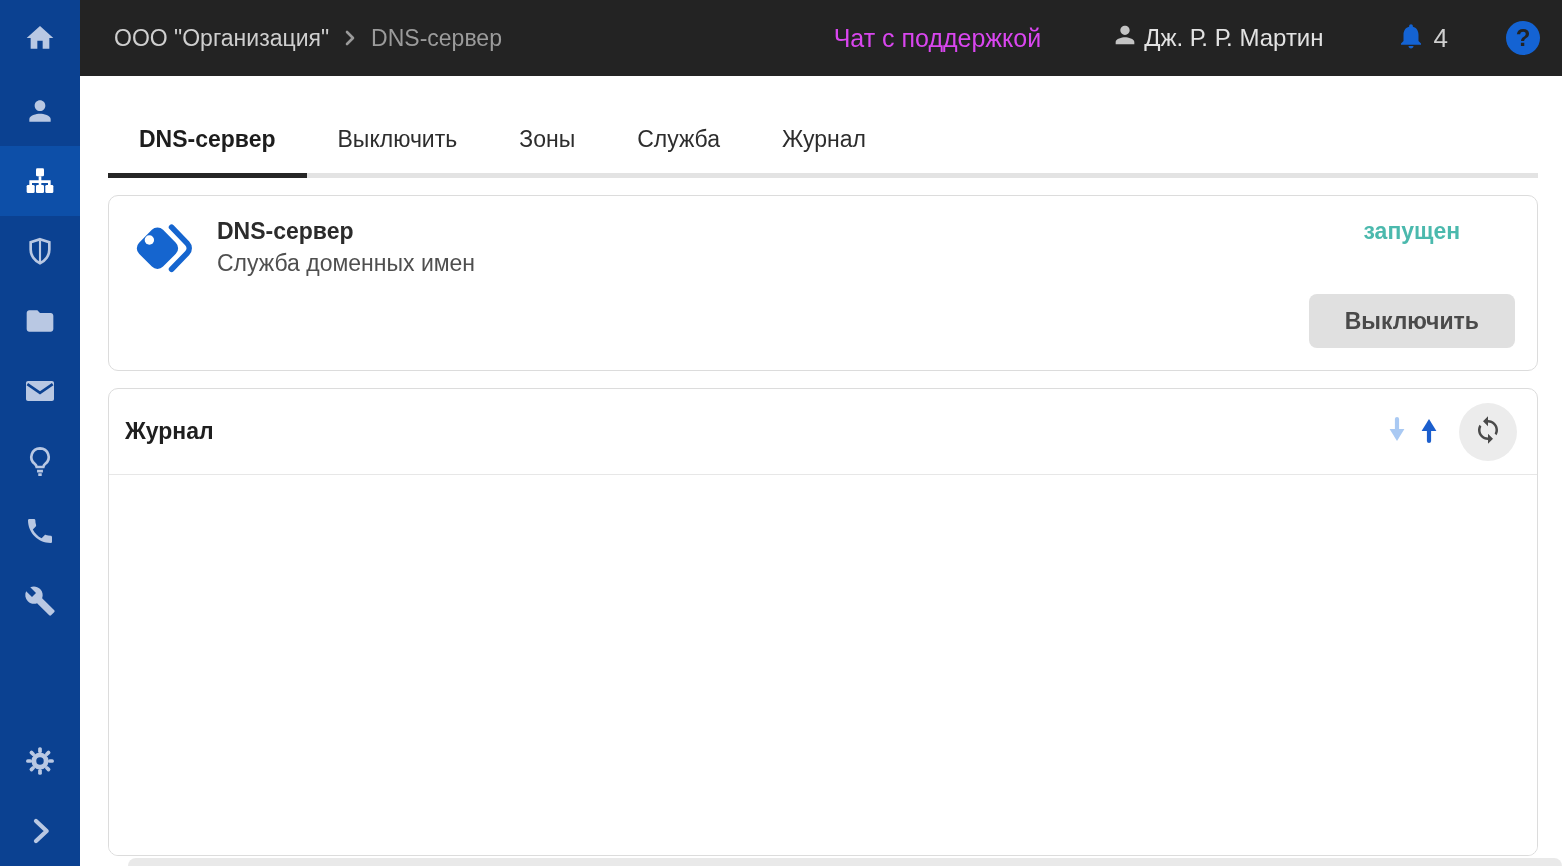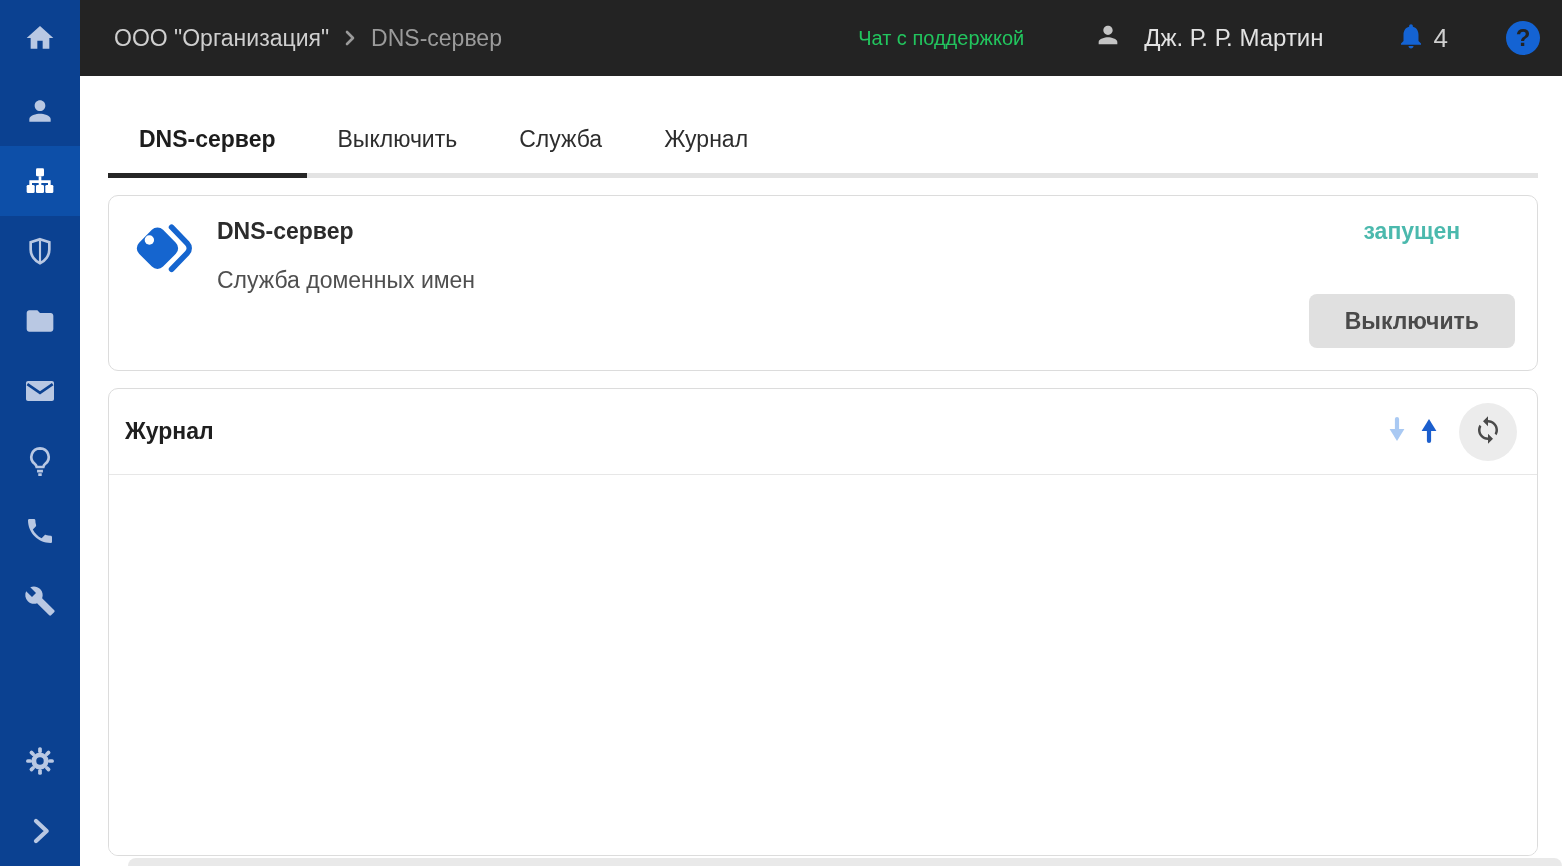--- a/index.html
+++ b/index.html
@@ -28,22 +28,22 @@
   
   .topbar {
     position:absolute; left:80px; top:0; right:0; height:76px;
     background:#232323; display:flex; align-items:center;
     padding:0 22px 0 34px; color:#cfcfcf;
   }
   .breadcrumb { display:flex; align-items:center; gap:14px; font-size:23px; }
   .crumb-org { color:#cfcfcf; cursor:pointer; }
   .crumb-sep { display:flex; align-items:center; }
   .crumb-page { color:#9b9b9b; }
-  .chat-link { margin-left:auto; font-size:20px; color:#22c55e; cursor:pointer;text-align:right; }
-  .user-menu { margin-left:70px; display:flex; align-items:center; gap:22px; font-size:24px; color:#e2e2e2; cursor:pointer; }
+  .chat-link { margin-left:auto; font-size:25px; color:#d946ef; cursor:pointer;text-align:right; }
+  .user-menu { margin-left:70px; display:flex; align-items:center; gap:5px; font-size:24px; color:#e2e2e2; cursor:pointer; }
   .user-menu svg { width:28px; height:28px; fill:#c4c4c4; }
   .notif { margin-left:72px; display:flex; align-items:center; gap:8px; cursor:pointer; }
   .notif svg { width:30px; height:30px; fill:#1463d3; }
   .notif .count { font-size:26px; color:#cfcfcf; }
   .help-btn {
     margin-left:58px; width:34px; height:34px; border-radius:50%;
     background:#1463d3; color:#232323; font-size:24px; font-weight:700;
     display:flex; align-items:center; justify-content:center; cursor:pointer;
   }
 
@@ -58,21 +58,21 @@
   .tab { padding:20px 31px; border-bottom:5px solid #e3e3e3; cursor:pointer; white-space:nowrap; }
   .tab.active { font-weight:700; color:#1d1d1d; border-bottom-color:#262626; }
   .tabs-filler { flex:1 1 auto; border-bottom:5px solid #e3e3e3; }
 
   
   .card { border:1px solid #dcdcdc; border-radius:10px; background:#fff; }
 
   .service-card { margin-top:17px; height:176px; display:flex; padding:22px; }
   .tags-icon { width:64px; height:58px; flex:0 0 auto; margin:2px 20px 0 2px; }
   .svc-title { font-size:23px; font-weight:700; color:#2b2b2b; }
-  .svc-sub { font-size:23px; color:#4f4f4f; margin-top:22px; }
+  .svc-sub { font-size:23px; color:#4f4f4f; margin-top:5px; }
   .svc-right { margin-left:auto; display:flex; flex-direction:column; align-items:center; justify-content:space-between; }
   .status-badge { color:#4bb9ad; font-size:23px; font-weight:600; }
   .stop-btn {
     background:#e0e0e0; border:none; border-radius:8px;
     padding:0 36px; height:54px; font-size:23px; font-weight:600; color:#4a4a4a;
     font-family:inherit; cursor:pointer;
   }
 
   .journal-card { margin-top:17px; height:468px; display:flex; flex-direction:column; overflow:hidden; }
   .journal-header { display:flex; align-items:center; height:86px; padding:0 20px 0 16px; border-bottom:1px solid #e7e7e7; flex:0 0 auto; }
@@ -228,20 +228,21 @@
     <div class="help-btn">
       <span>?</span>
     </div>
   </header>
 
   <main class="main">
 
     <div class="tabs">
       <div class="tab active">DNS-сервер</div>
       <div class="tab">Выключить</div>
+      <div class="tab">Зоны</div>
       <div class="tab">Служба</div>
       <div class="tab">Журнал</div>
       <div class="tabs-filler"></div>
     </div>
 
     <section class="card service-card">
       <span class="tags-icon">
         <svg viewBox="0 0 34 30">
           <g transform="rotate(45 13 15)">
             <rect x="4" y="6" width="18" height="18" rx="4.2" fill="#1565cf"></rect>

